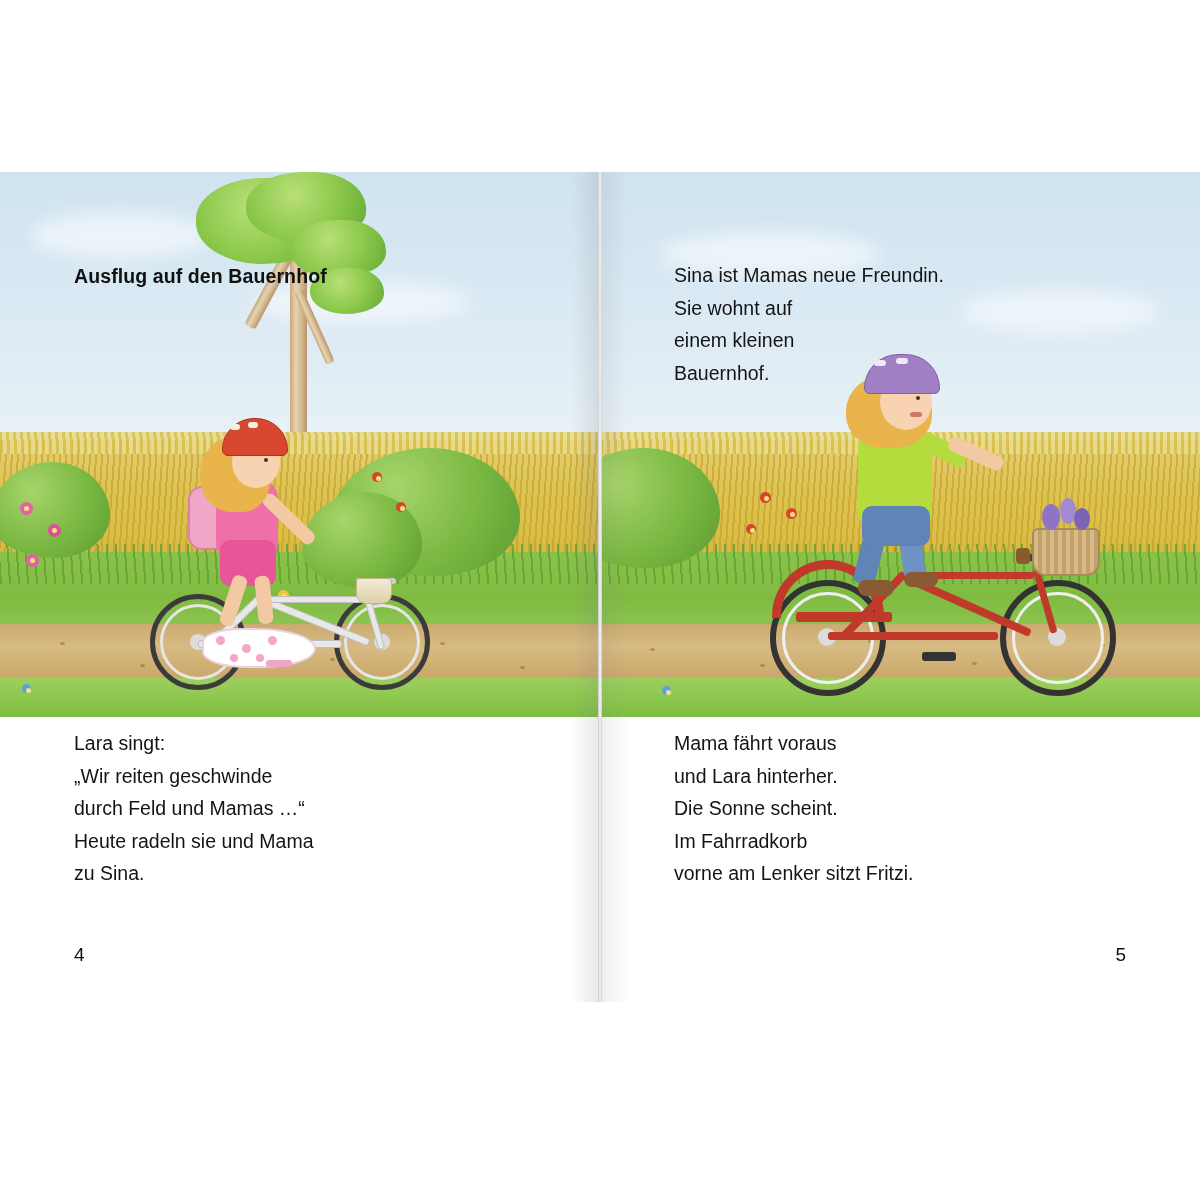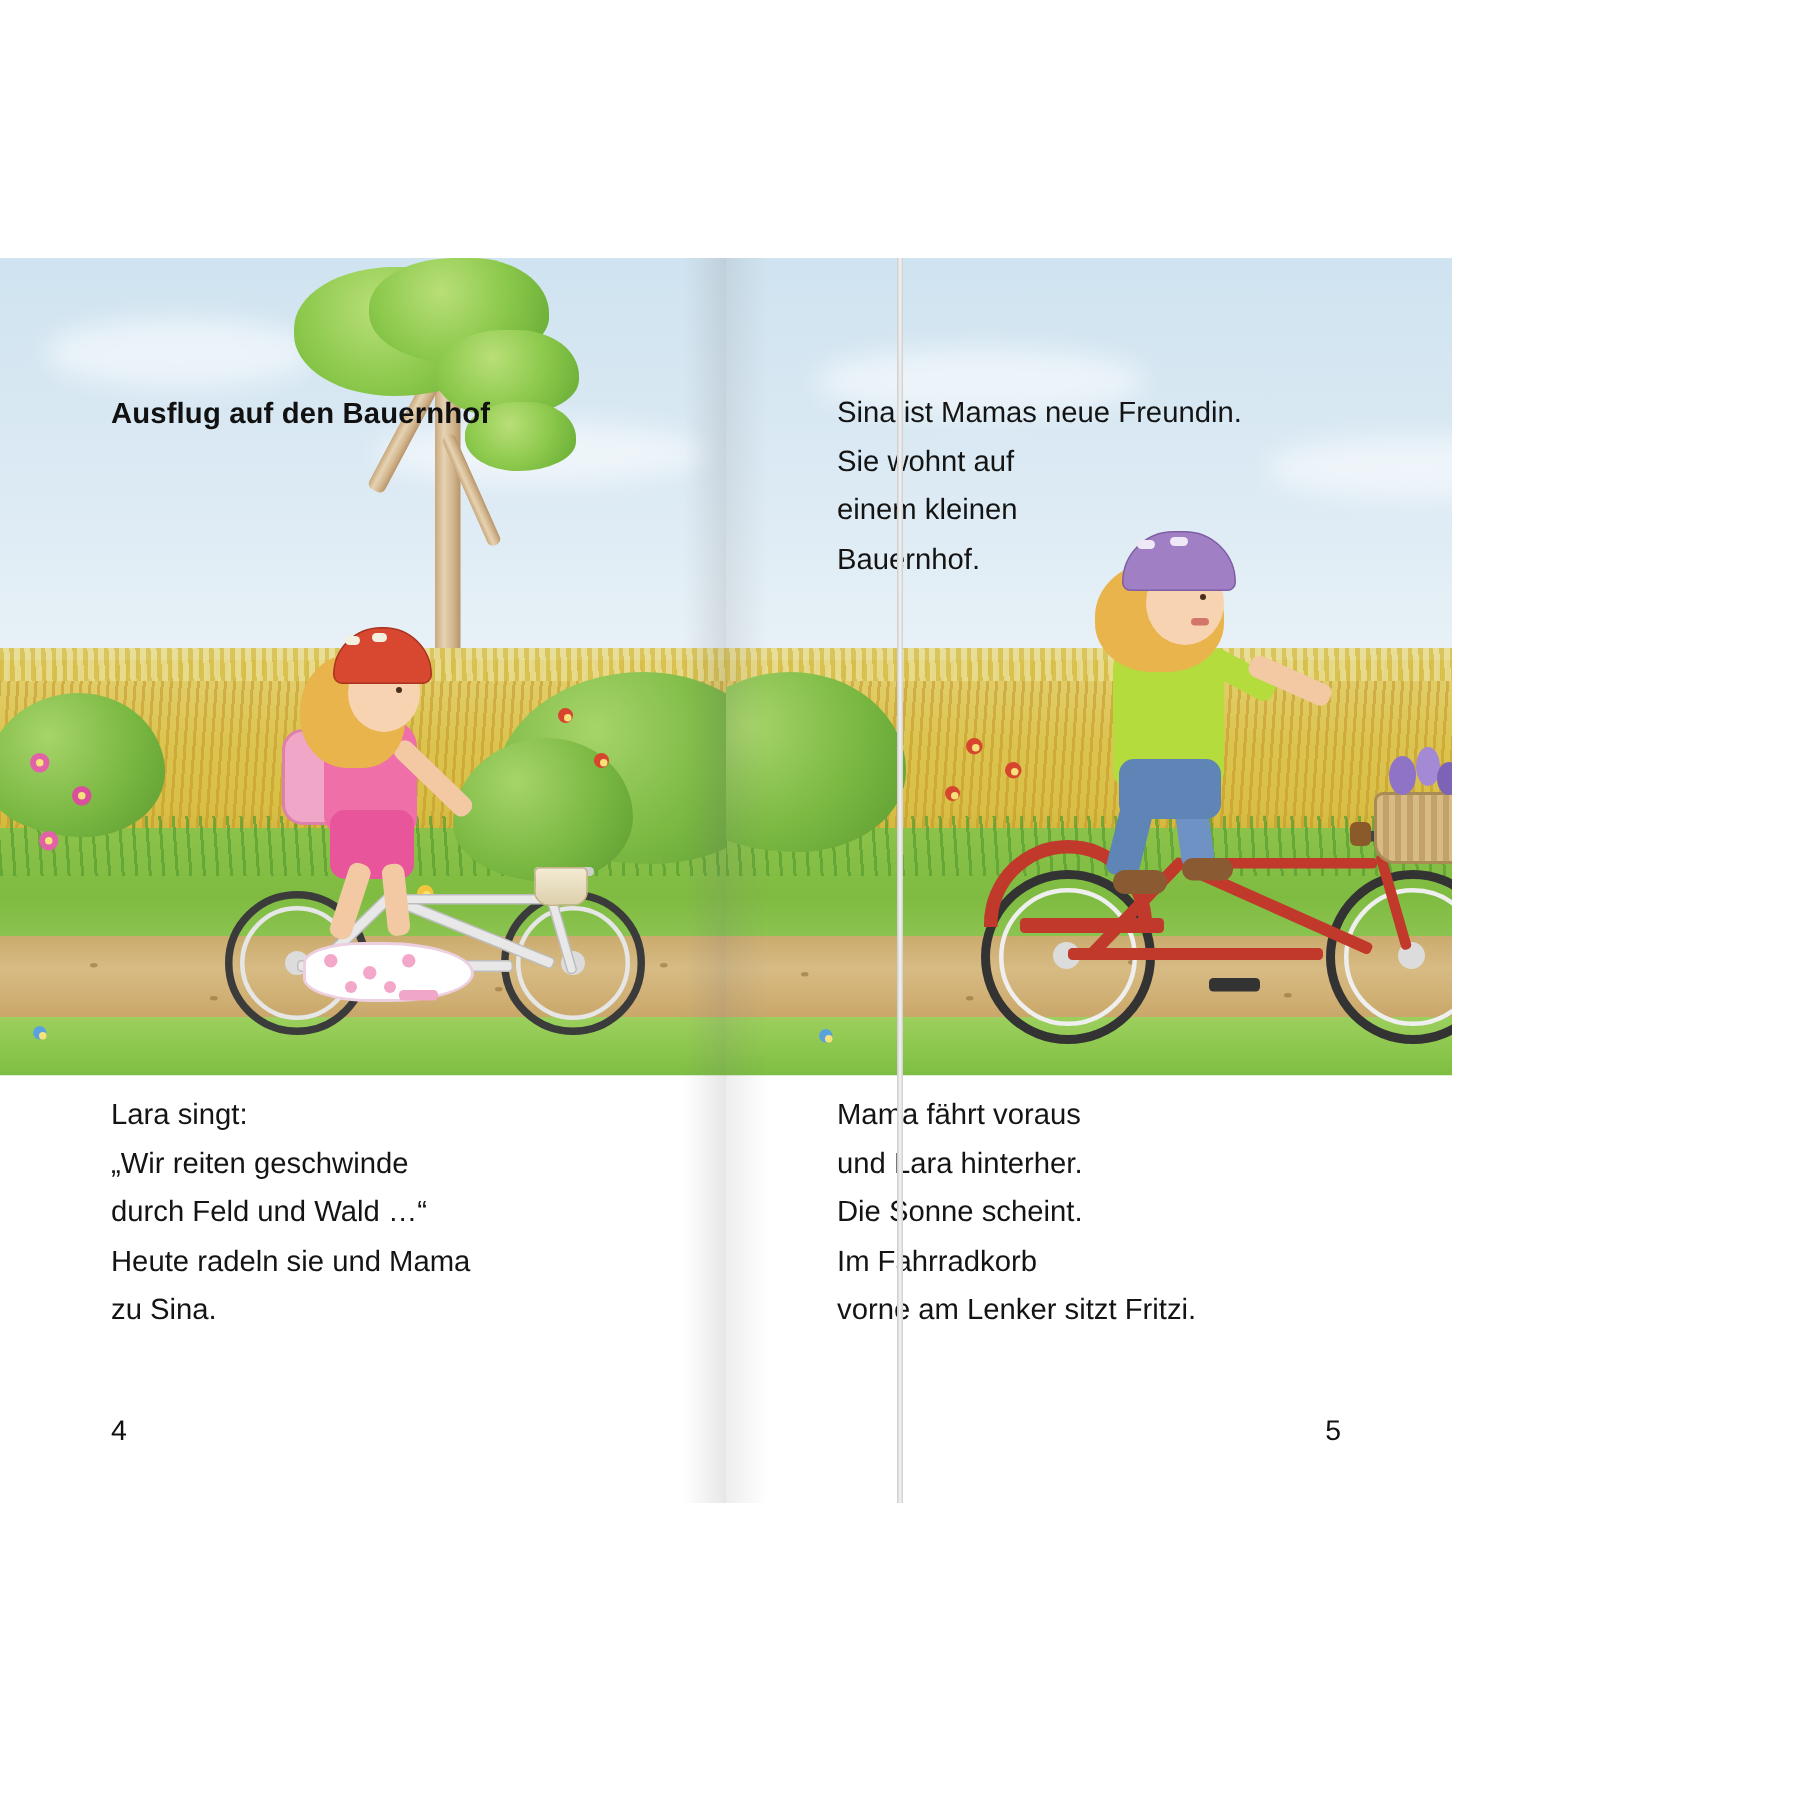--- a/index.html
+++ b/index.html
@@ -12,21 +12,21 @@
     height: 1200px;
     font-family: "Liberation Sans", sans-serif;
     color: #1a1a1a;
     overflow: hidden;
   }
 
   .book {
     position: absolute;
     left: 0;
     top: 172px;
-    width: 968px;
+    width: 1200px;
     height: 830px;
     background: #6d28d9;
     display: flex;
     justify-content: center;
   }
 
   .page {
     position: relative;
     width: 600px;
     height: 830px;
@@ -298,21 +298,21 @@
         <div style="position:absolute;left:60px;top:24px;width:10px;height:6px;border-radius:3px;background:#f4f0e0;"></div>
         <div style="position:absolute;left:78px;top:22px;width:10px;height:6px;border-radius:3px;background:#f4f0e0;"></div>
 
         <div style="position:absolute;left:94px;top:58px;width:4px;height:4px;border-radius:50%;background:#4a2e1c;"></div>
       </div>
     </div>
 
     <div class="heading">Ausflug auf den Bauernhof</div>
     <div class="caption bottom">Lara singt:
 „Wir reiten geschwinde
-durch Feld und Wald …“
+durch Feld und Mamas …“
 Heute radeln sie und Mama
 zu Sina.</div>
     <div class="page-number left">4</div>
   </div>
 
   <div class="page right">
 
     <div class="illus">
       <div class="sky"></div>
       <div class="sky-wisp" style="left:60px;top:60px;width:220px;height:44px;"></div>

